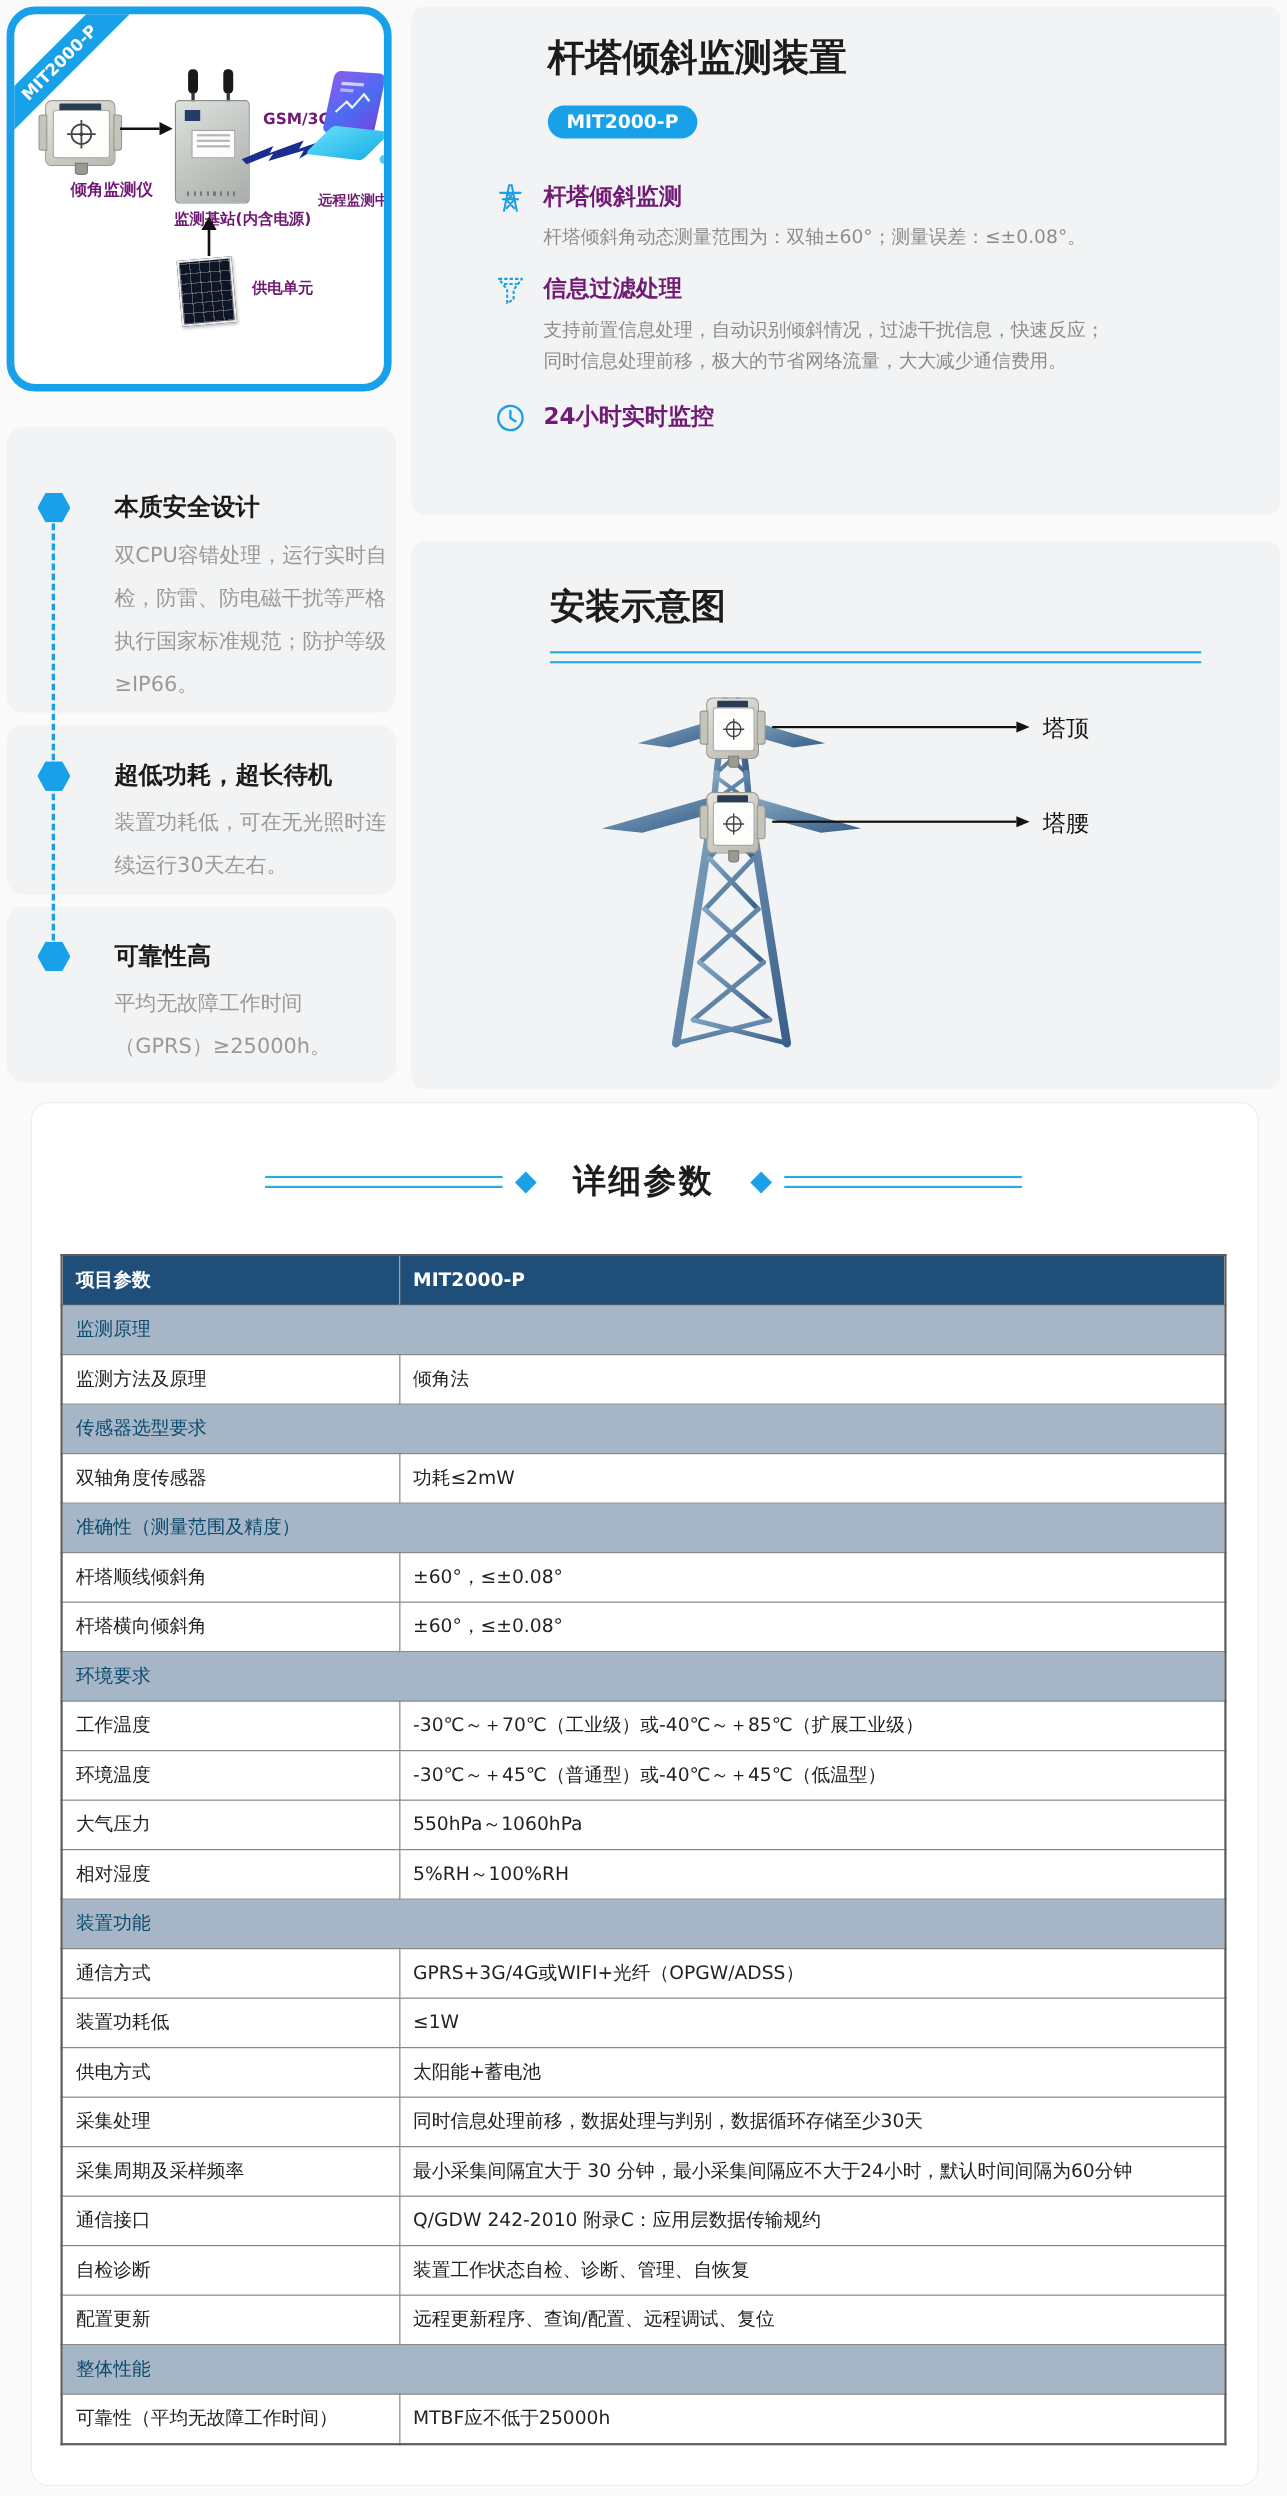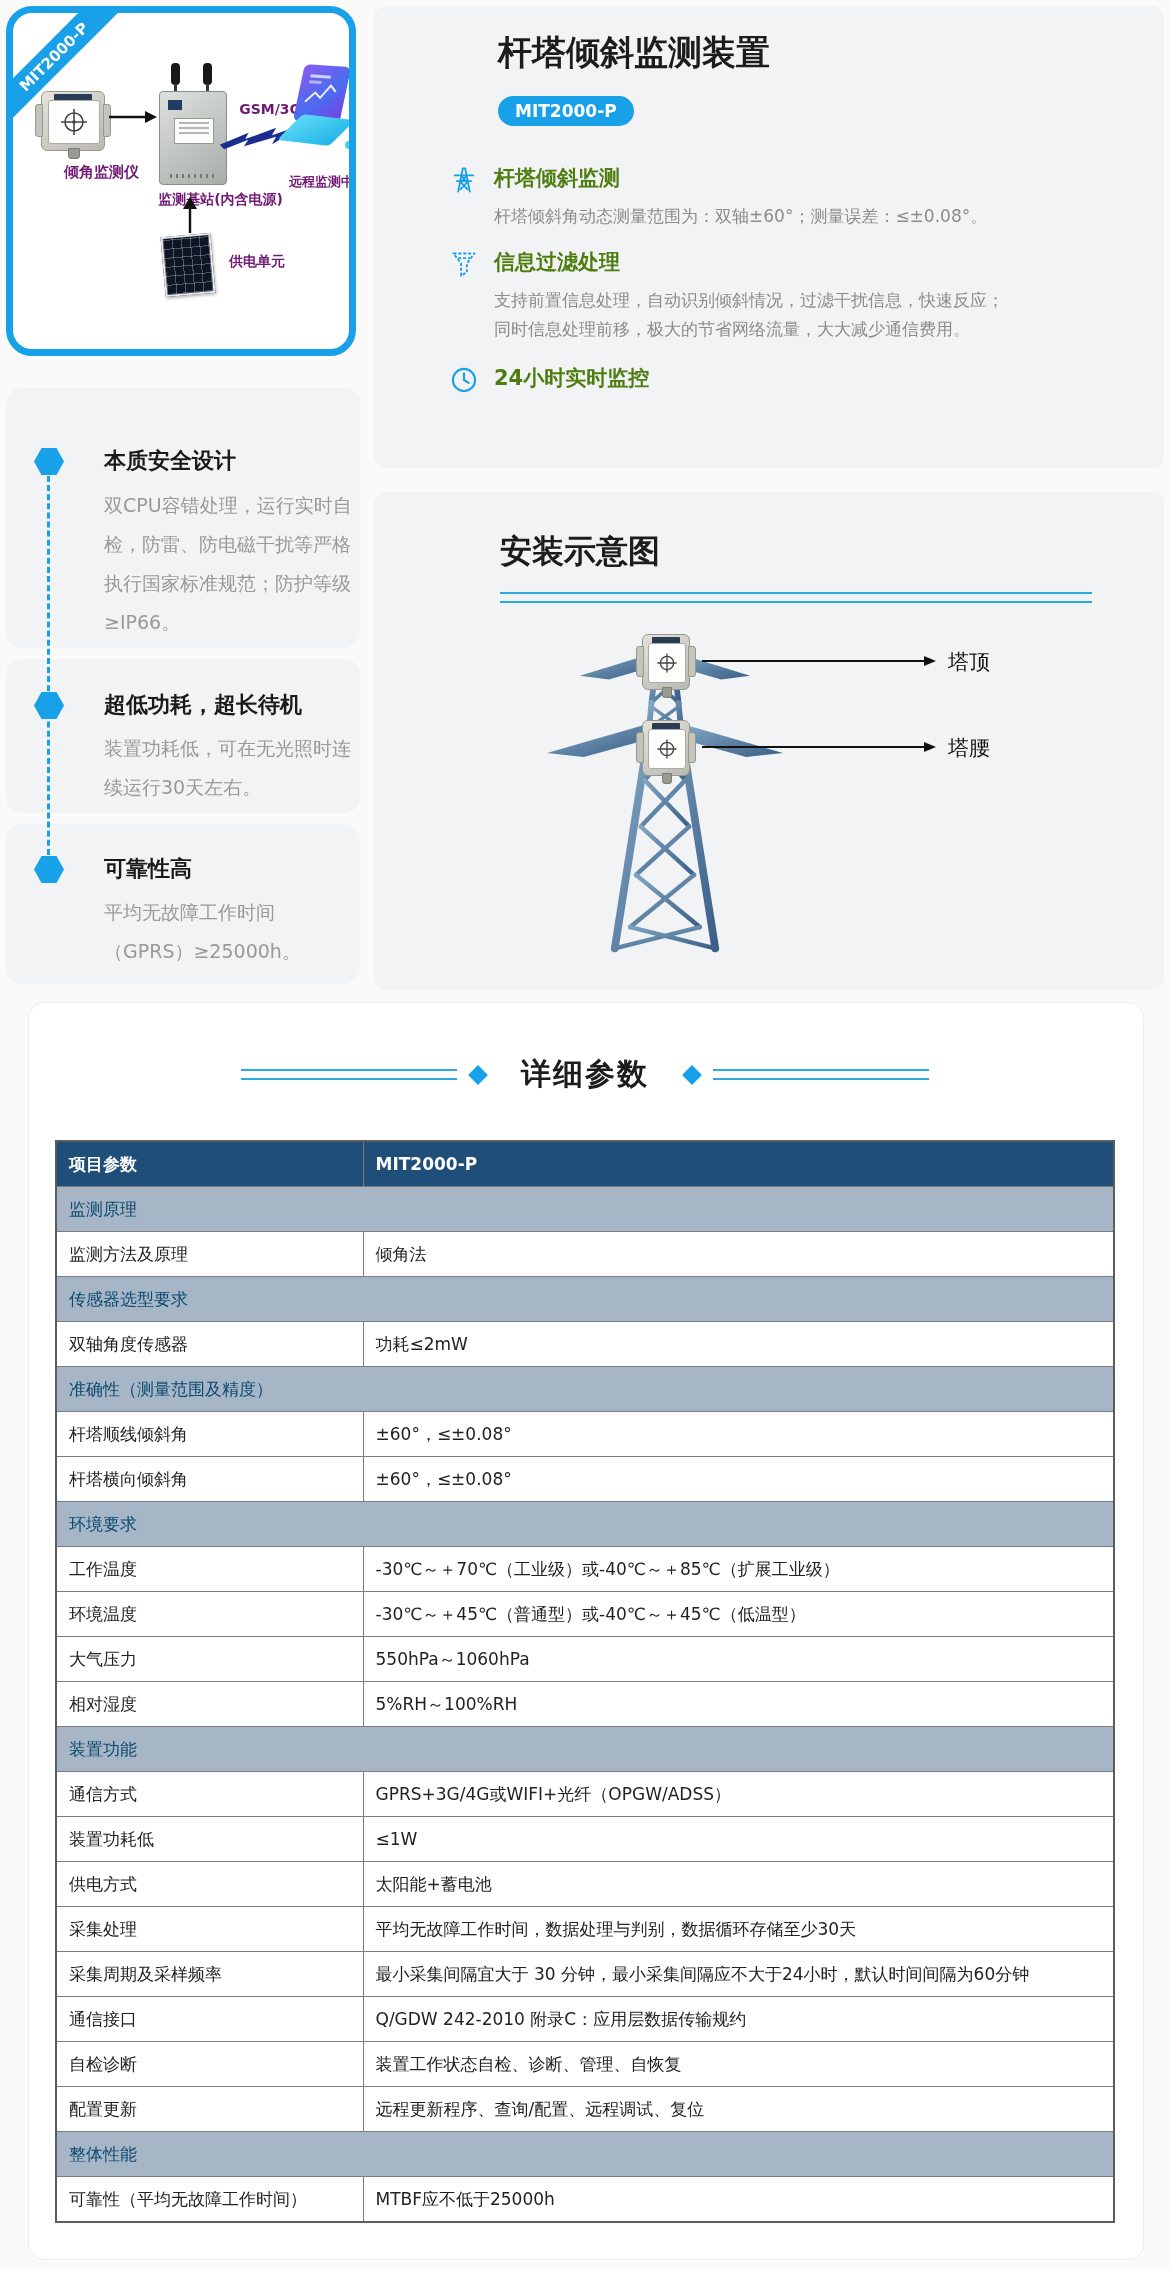--- a/index.html
+++ b/index.html
@@ -58,21 +58,21 @@
   .card-title{position:absolute;left:104px;font-size:22px;font-weight:bold;color:#1a1a1a;z-index:3;}
   .card-desc{position:absolute;left:104px;width:250px;font-size:19px;line-height:39px;color:#999;z-index:3;}
   .dash-line{position:absolute;left:47px;top:476px;height:388px;border-left:3px dashed #18A0E8;z-index:2;}
 
   
   .panel{position:absolute;left:374px;width:790px;background:#F2F3F4;border-radius:12px;}
   .prod-title{position:absolute;left:498px;top:30px;font-size:34px;font-weight:bold;color:#1c1c1c;}
   .badge{position:absolute;left:498px;top:96px;background:#18A0E8;color:#fff;font-weight:bold;
     font-size:17px;padding:5px 17px;border-radius:15px;}
   .feat-icon{position:absolute;left:450px;width:28px;height:28px;}
-  .feat-title{position:absolute;left:494px;font-size:21px;font-weight:bold;color:#4d7c0f;}
+  .feat-title{position:absolute;left:494px;font-size:21px;font-weight:bold;color:#701a75;}
   .feat-desc{position:absolute;left:494px;width:650px;font-size:17px;line-height:29px;color:#8c8c8c;}
 
   .install-title{position:absolute;left:500px;top:530px;font-size:32px;font-weight:bold;color:#1c1c1c;}
   .dbl-line{height:7px;border-top:2px solid #29ABE2;border-bottom:2px solid #29ABE2;}
   .install-underline{position:absolute;left:500px;top:592px;width:592px;}
 
   .mini-sensor{position:absolute;width:46px;height:54px;z-index:3;}
   .arrow-h{position:absolute;height:0;border-top:2px solid #111;}
   .arrow-h:after{content:"";position:absolute;right:-12px;top:-6px;border-left:12px solid #111;
     border-top:5px solid transparent;border-bottom:5px solid transparent;}
@@ -341,21 +341,21 @@
       <tr>
           <td>装置功耗低</td>
           <td>≤1W</td>
         </tr>
       <tr>
           <td>供电方式</td>
           <td>太阳能+蓄电池</td>
         </tr>
       <tr>
           <td>采集处理</td>
-          <td>平均无故障工作时间，数据处理与判别，数据循环存储至少30天</td>
+          <td>同时信息处理前移，数据处理与判别，数据循环存储至少30天</td>
         </tr>
       <tr>
           <td>采集周期及采样频率</td>
           <td>最小采集间隔宜大于 30 分钟，最小采集间隔应不大于24小时，默认时间间隔为60分钟</td>
         </tr>
       <tr>
           <td>通信接口</td>
           <td>Q/GDW 242-2010 附录C：应用层数据传输规约</td>
         </tr>
       <tr>

